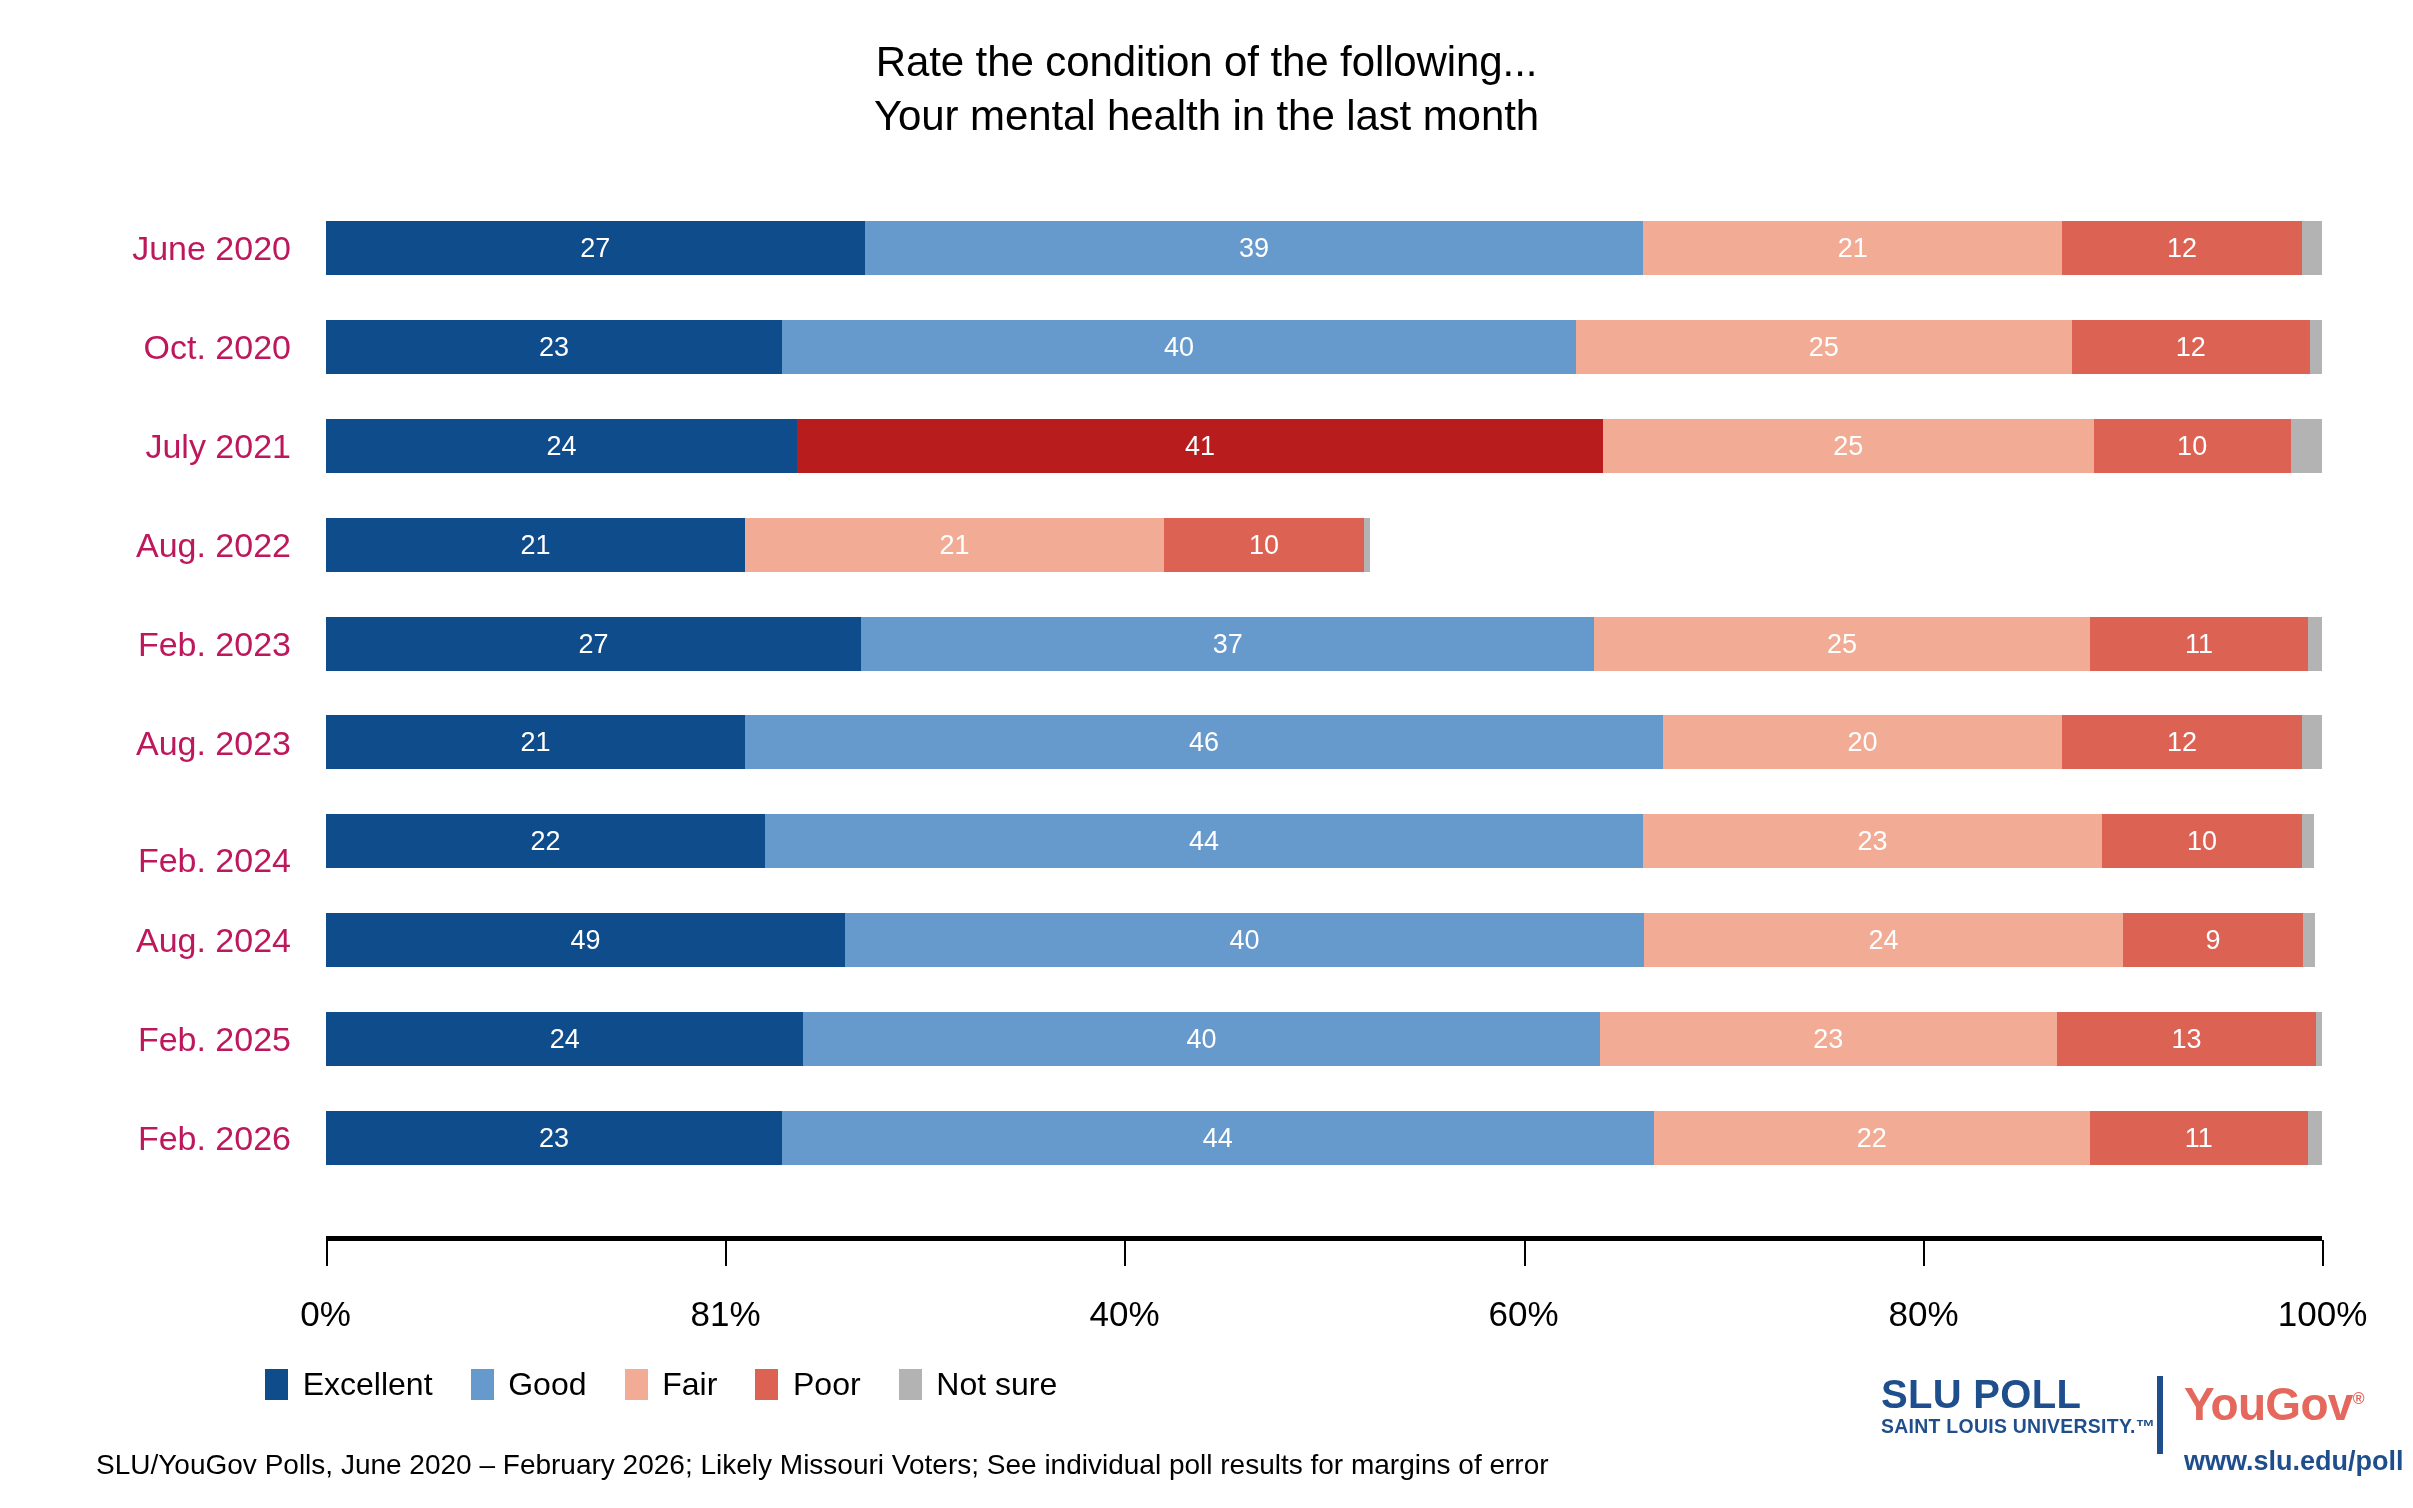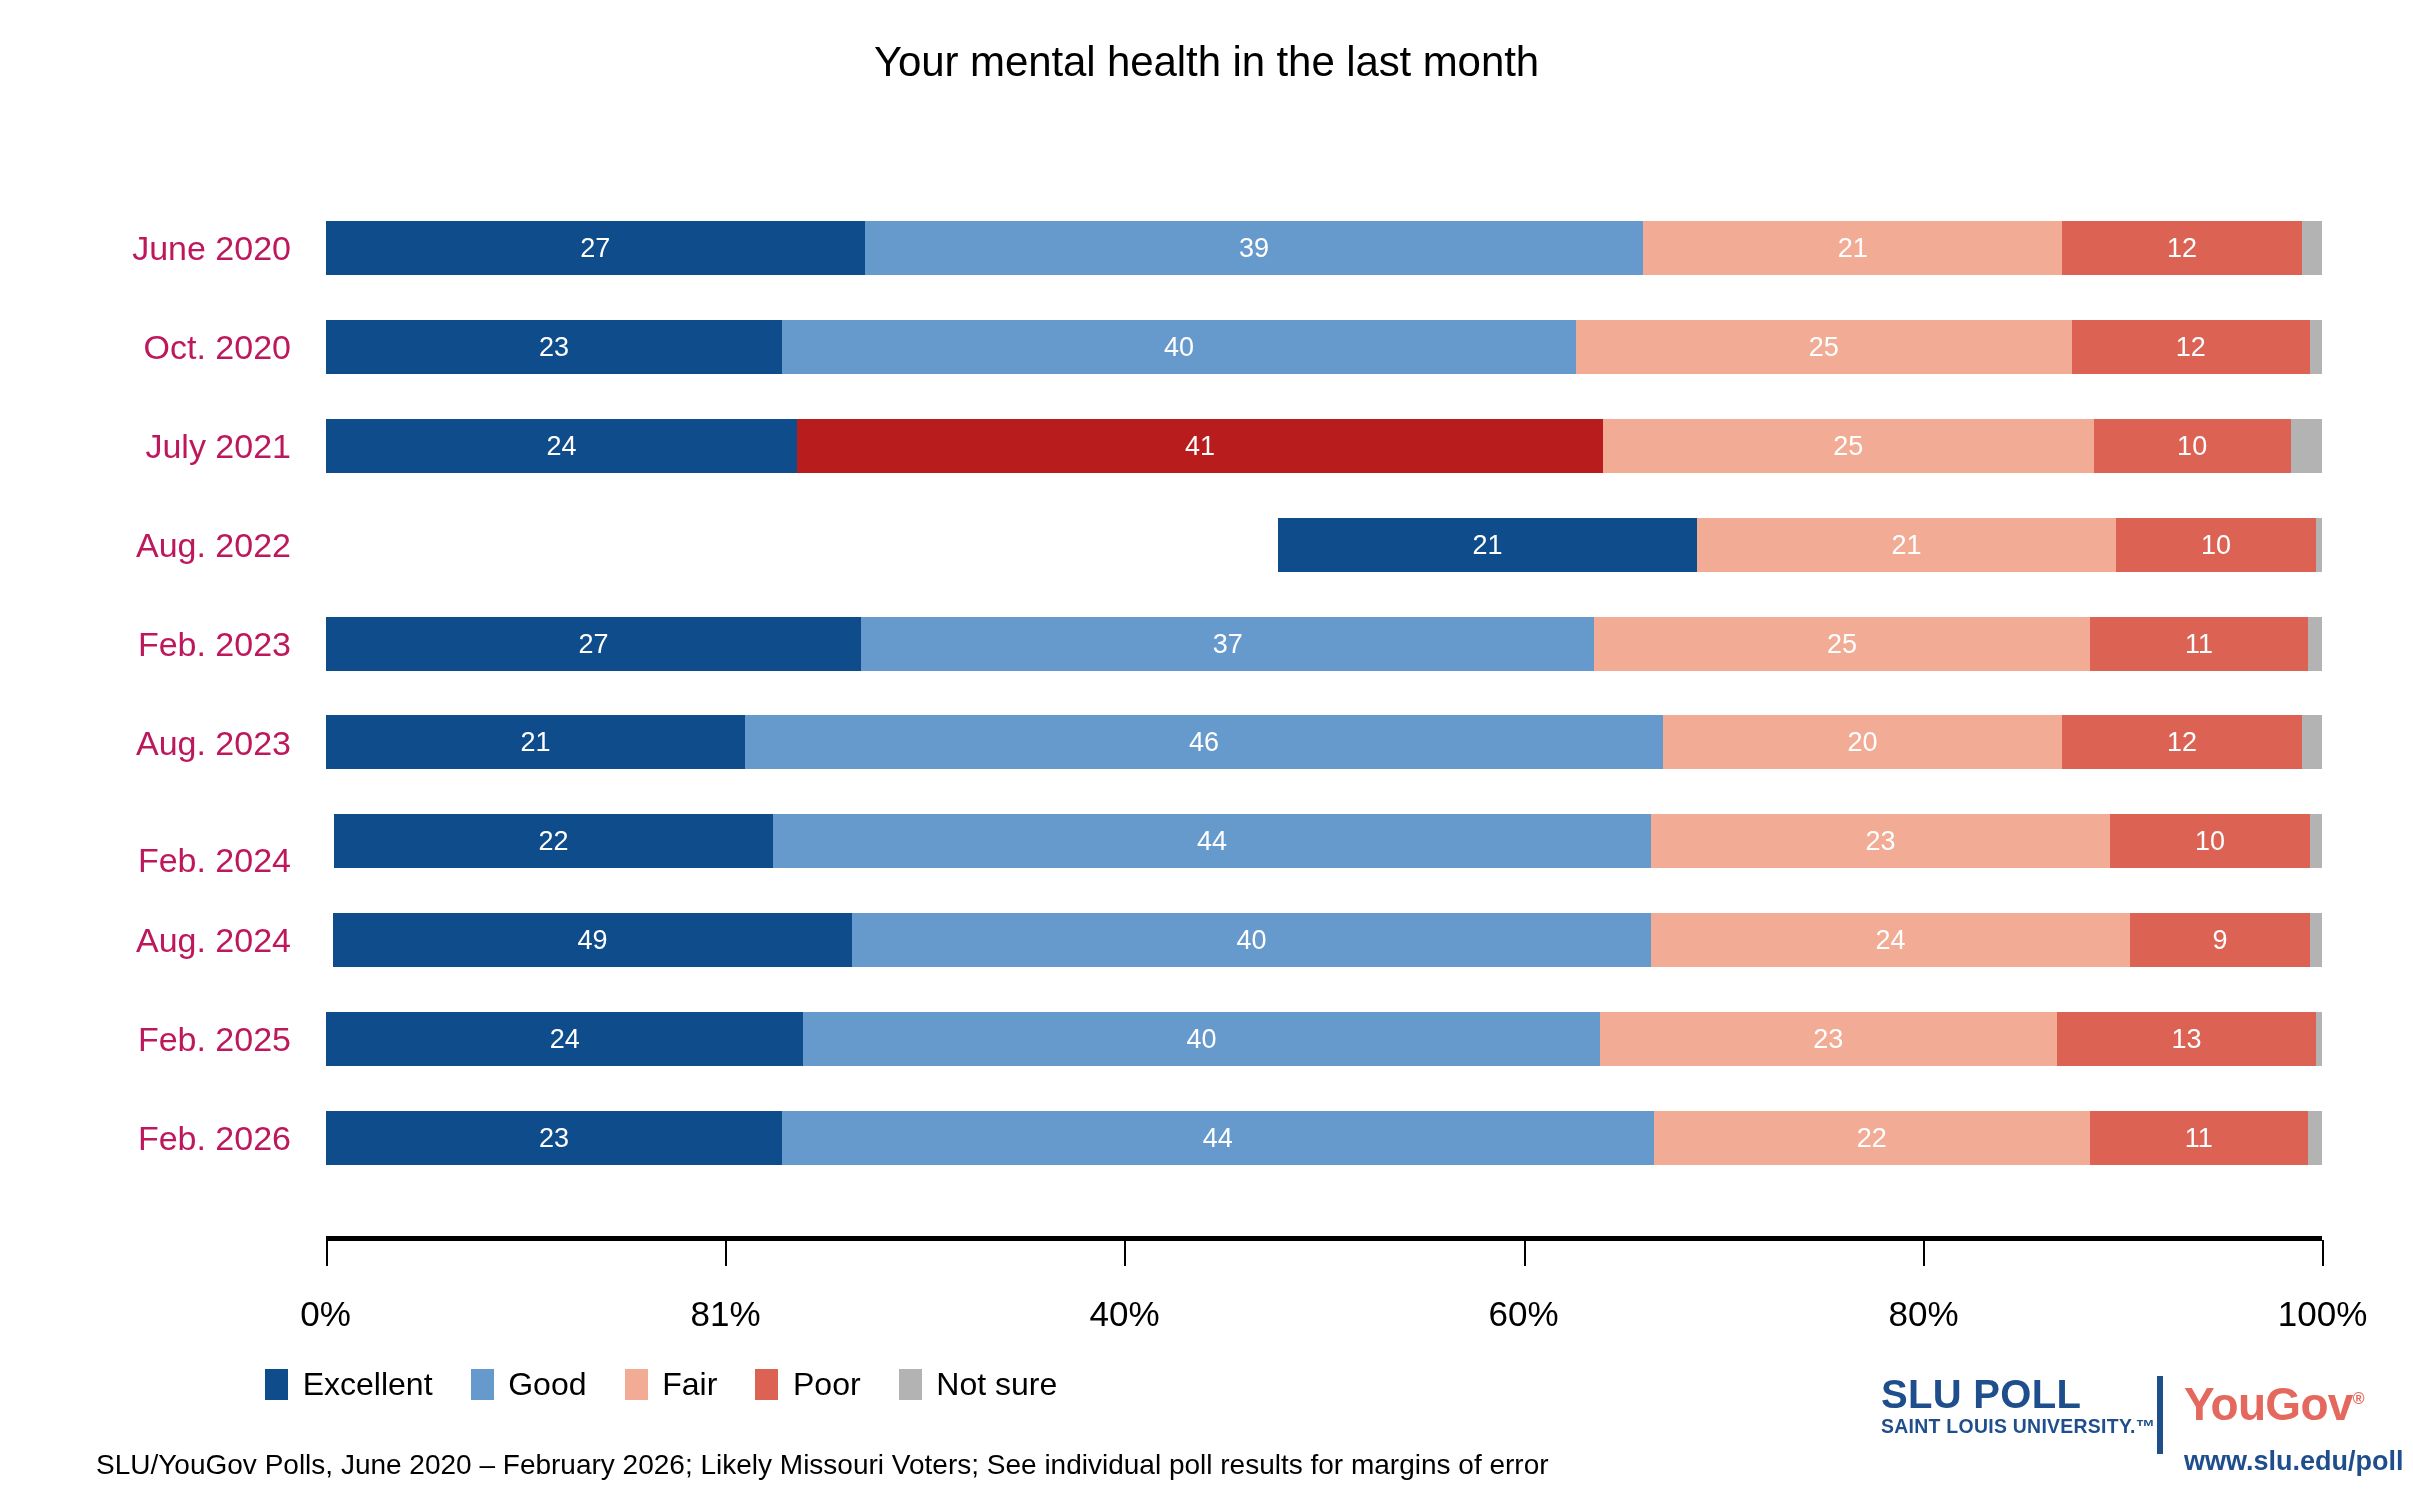--- a/index.html
+++ b/index.html
@@ -36,21 +36,20 @@
     width: 1996px;
     height: 972px;
   }
 
   .row {
     position: absolute;
     left: 0;
     width: 1996px;
     height: 54px;
     display: flex;
-    justify-content: flex-end;
   }
 
   .seg {
     height: 54px;
     display: flex;
     align-items: center;
     justify-content: center;
     color: #ffffff;
     font-size: 27px;
     line-height: 1;
@@ -194,20 +193,21 @@
     line-height: 31px;
     font-weight: bold;
     color: #1f4e8c;
     white-space: nowrap;
   }
 </style>
 </head>
 <body>
 
 <div id="title-block">
+  <div class="tline">Rate the condition of the following...</div>
   <div class="tline">Your mental health in the last month</div>
 </div>
 
 <div id="plot">
     <div class="row" style="top: 0px;">
       <div class="seg" style="width: 539px; background: rgb(15, 76, 140);">
         <span>27</span>
       </div>
       <div class="seg" style="width: 779px; background: rgb(102, 153, 204);">
         <span>39</span>

